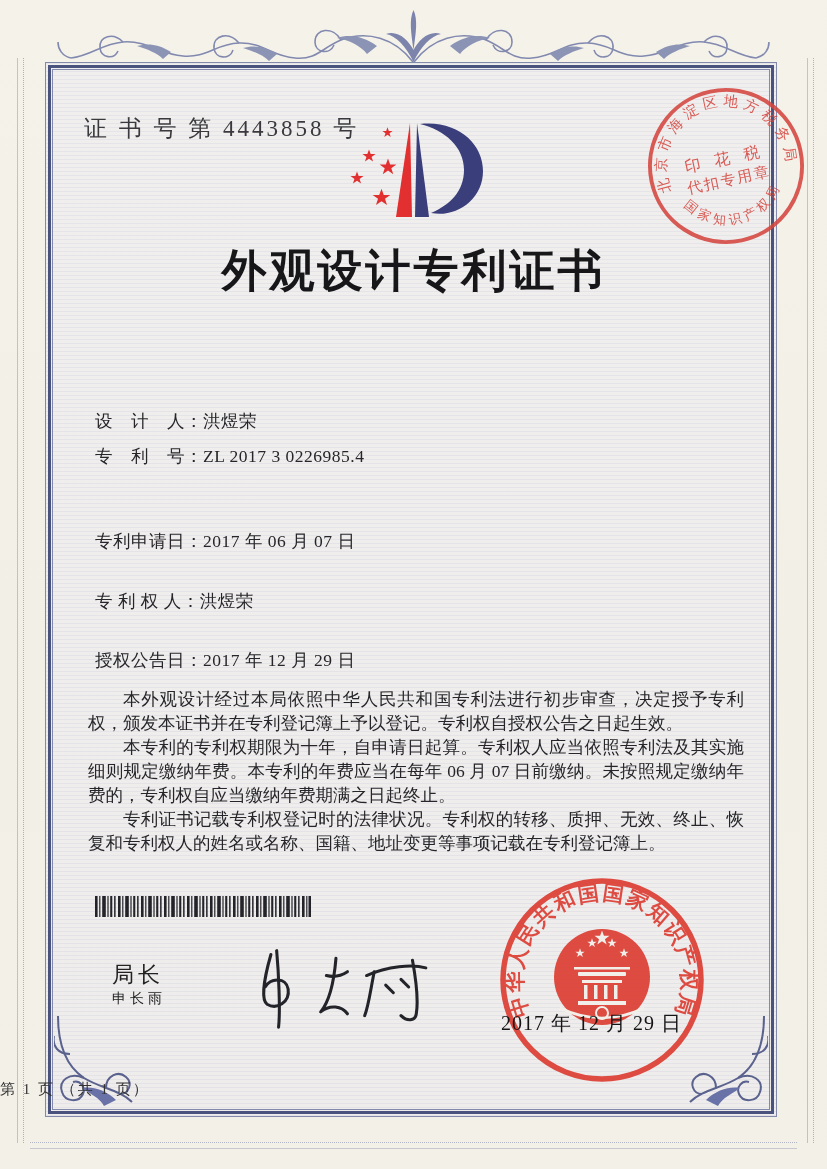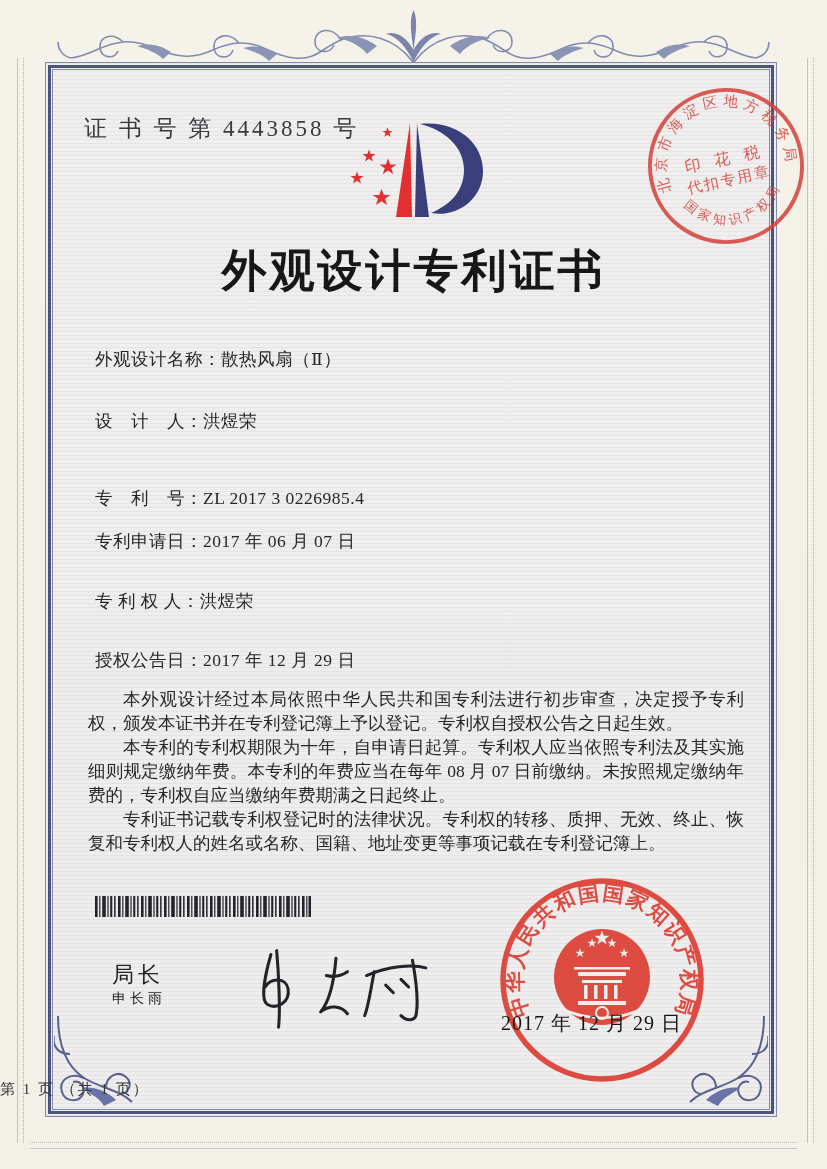--- a/index.html
+++ b/index.html
@@ -121,42 +121,39 @@
     </text>
     <text x="86" y="84" font-size="16" fill="#d5463f" text-anchor="middle" letter-spacing="5">印 花 税</text>
     <text x="86" y="105" font-size="15" fill="#d5463f" text-anchor="middle" letter-spacing="2">代扣专用章</text>
     <text font-size="13" fill="#d5463f" letter-spacing="4">
       <textPath href="#taxBottom" startOffset="50%" text-anchor="middle">国家知识产权局</textPath>
     </text>
   </svg>
 
   <div class="title">外观设计专利证书</div>
 
-  <div class="field" style="top:347px;">
-    <span>外观设计名称：</span><span>散热风扇（Ⅱ）</span>
-  </div>
   <div class="field" style="top:409px;">
     <span>设　计　人：</span><span>洪煜荣</span>
   </div>
-  <div class="field" style="top:486px;">
+  <div class="field" style="top:444px;">
     <span>专　利　号：</span><span>ZL 2017 3 0226985.4</span>
   </div>
   <div class="field" style="top:529px;">
     <span>专利申请日：</span><span>2017 年 06 月 07 日</span>
   </div>
   <div class="field" style="top:589px;">
     <span>专 利 权 人：</span><span>洪煜荣</span>
   </div>
   <div class="field" style="top:648px;">
     <span>授权公告日：</span><span>2017 年 12 月 29 日</span>
   </div>
 
   <div class="body-text">
     <p>本外观设计经过本局依照中华人民共和国专利法进行初步审查，决定授予专利权，颁发本证书并在专利登记簿上予以登记。专利权自授权公告之日起生效。</p>
-    <p>本专利的专利权期限为十年，自申请日起算。专利权人应当依照专利法及其实施细则规定缴纳年费。本专利的年费应当在每年 08 月 07 日前缴纳。未按照规定缴纳年费的，专利权自应当缴纳年费期满之日起终止。</p>
+    <p>本专利的专利权期限为十年，自申请日起算。专利权人应当依照专利法及其实施细则规定缴纳年费。本专利的年费应当在每年 06 月 07 日前缴纳。未按照规定缴纳年费的，专利权自应当缴纳年费期满之日起终止。</p>
     <p>专利证书记载专利权登记时的法律状况。专利权的转移、质押、无效、终止、恢复和专利权人的姓名或名称、国籍、地址变更等事项记载在专利登记簿上。</p>
   </div>
 
   <svg class="svg-abs" style="left:95px;top:896px;" width="216" height="21" viewBox="0 0 216 21">
     <defs>
       <pattern id="bc" width="23" height="21" patternUnits="userSpaceOnUse">
         <rect x="0" y="0" width="2.6" height="21" fill="#23232a"></rect>
         <rect x="4.2" y="0" width="1.2" height="21" fill="#23232a"></rect>
         <rect x="7.2" y="0" width="3.6" height="21" fill="#23232a"></rect>
         <rect x="12.4" y="0" width="1.2" height="21" fill="#23232a"></rect>

